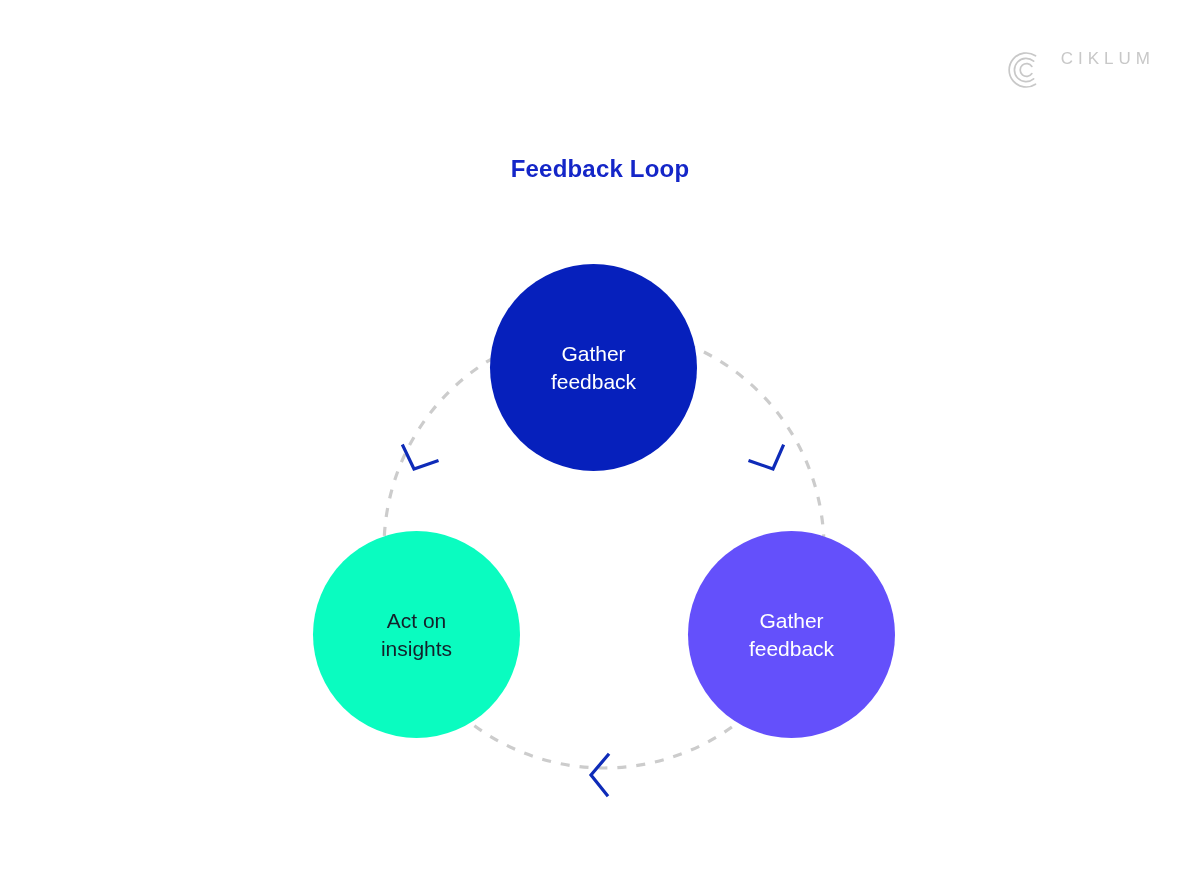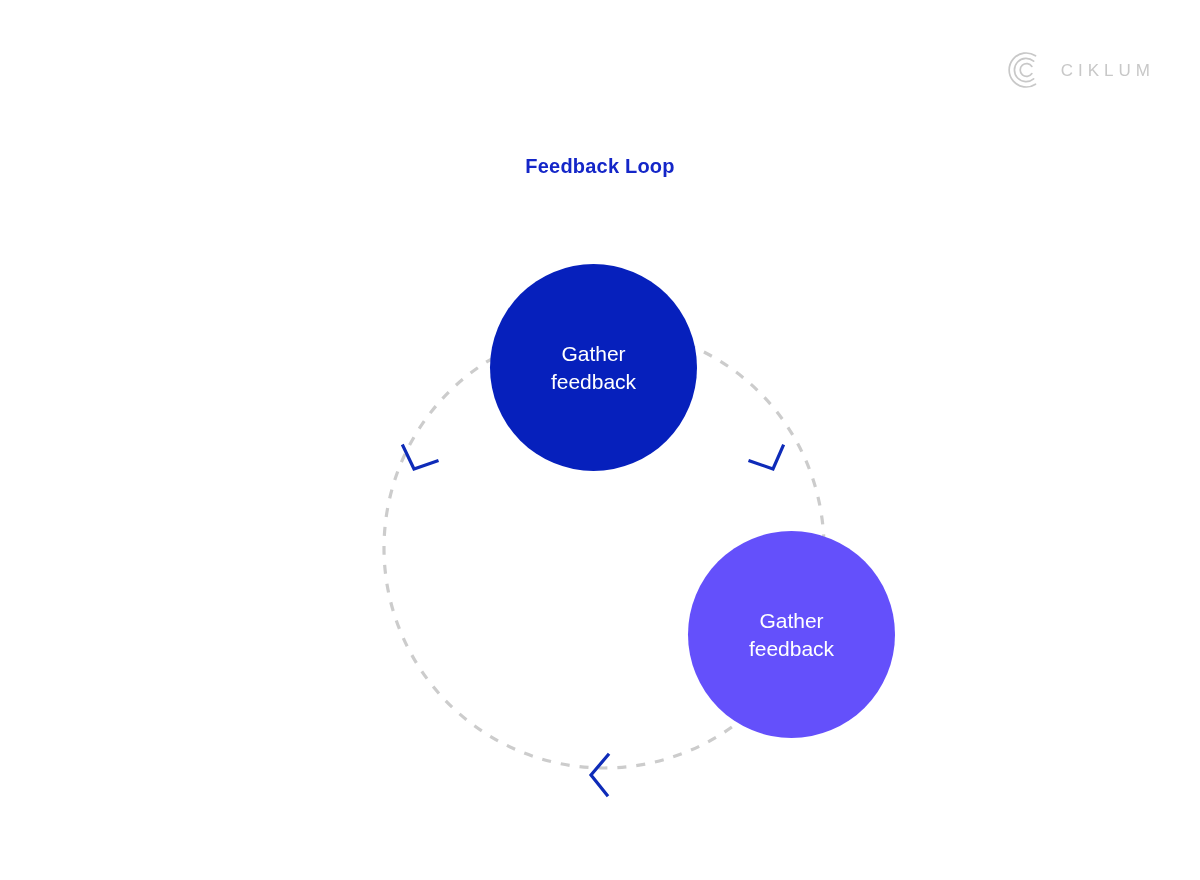--- a/index.html
+++ b/index.html
@@ -16,21 +16,21 @@
     font-family: "Liberation Sans", "DejaVu Sans", sans-serif;
     -webkit-font-smoothing: antialiased;
   }
 
   
   #brand-logo {
     position: absolute;
     top: 50px;
     right: 45px;
     display: flex;
-    align-items: center;
+    align-items: flex-start;
     gap: 16px;
     height: 40px;
   }
   #brand-mark {
     width: 40px;
     height: 40px;
     display: block;
   }
   #brand-wordmark {
     font-size: 17px;
@@ -41,21 +41,21 @@
     white-space: nowrap;
   }
 
   
   #diagram-title {
     position: absolute;
     left: 0;
     right: 0;
     top: 155px;
     text-align: center;
-    font-size: 20px;
+    font-size: 24px;
     font-weight: 700;
     color: #1426c8;
     letter-spacing: 0.2px;
   }
 
   
   #diagram-stage {
     position: absolute;
     left: 0;
     top: 0;
@@ -143,14 +143,18 @@
   <div class="node-circle" id="node-gather">
     <span class="node-label">Gather
 feedback</span>
   </div>
 
   <div class="node-circle" id="node-analyze">
     <span class="node-label">Gather
 feedback</span>
   </div>
 
+  <div class="node-circle" id="node-act">
+    <span class="node-label">Act on
+insights</span>
+  </div>
 
 </div>
 
 </body></html>

